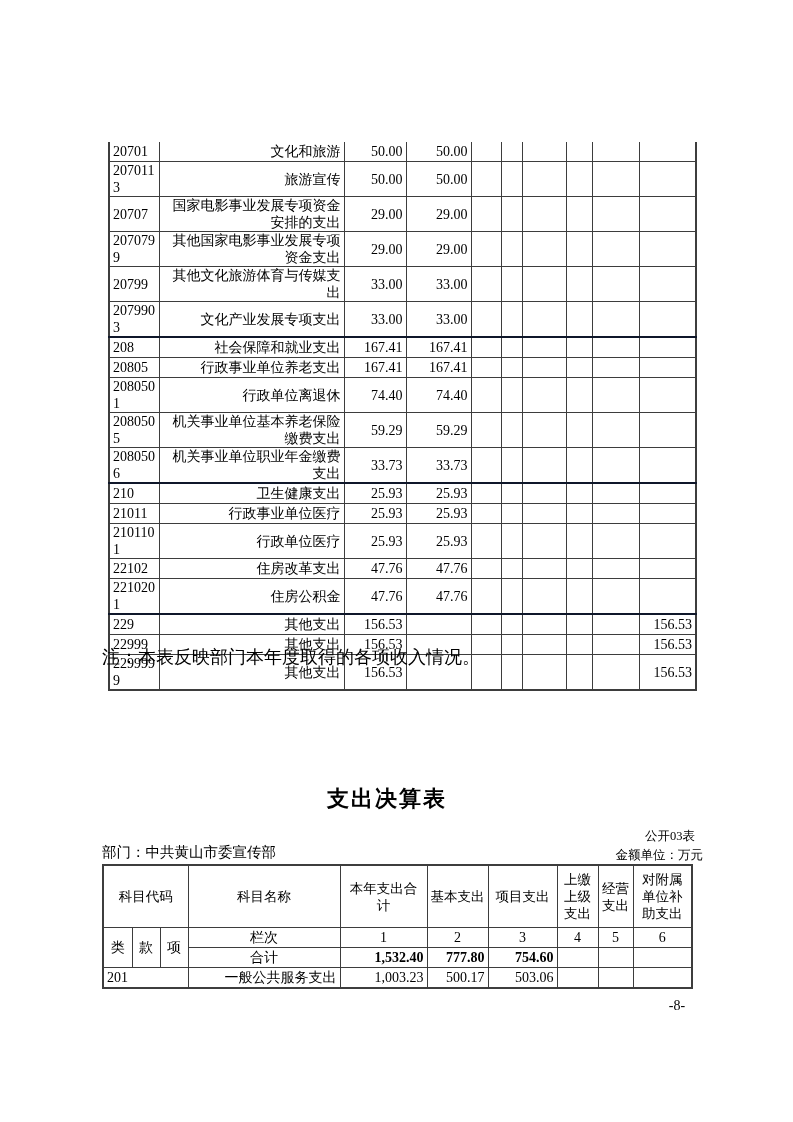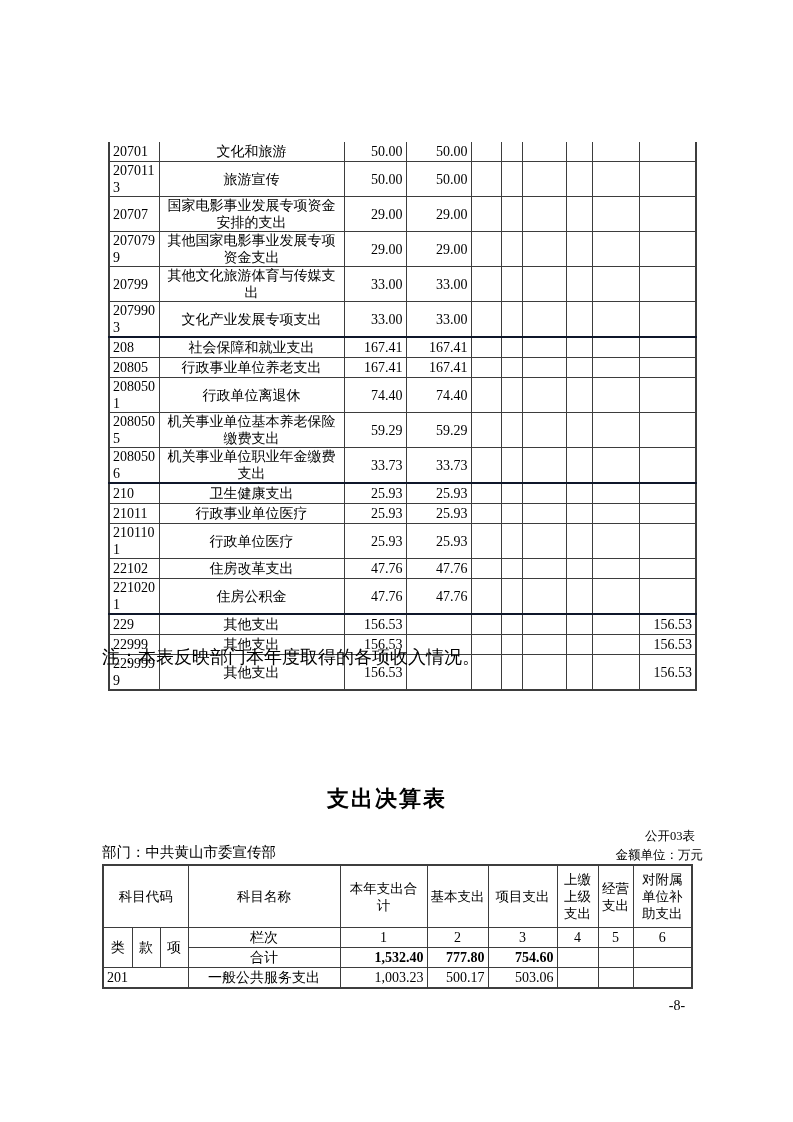--- a/index.html
+++ b/index.html
@@ -26,21 +26,21 @@
     height:19px;
     overflow:hidden;
     vertical-align:middle;
     word-break:break-all;
   }
   
   #table1{position:absolute;left:108px;top:142px;width:467px;border-top:none;}
   #table1 tr:first-child td{border-top:none;}
   #table1 tr.sect td{border-top:2px solid #0f172a;}
   td.code{text-align:left;padding:0 1px 0 2px;}
-  td.name{text-align:center;}
+  td.name{text-align:right;}
   td.num{text-align:right;}
   td.ctr{text-align:center;}
   .bold{font-weight:bold;}
   
   .note{position:absolute;left:102px;top:645px;font-size:18px;}
   
   .title{position:absolute;left:0;top:784px;width:774px;text-align:center;
          font-size:22px;font-weight:bold;letter-spacing:2px;
          font-family:"Liberation Sans","DejaVu Sans",sans-serif;}
   .form-code{position:absolute;top:828px;right:98px;font-size:12.5px;}

